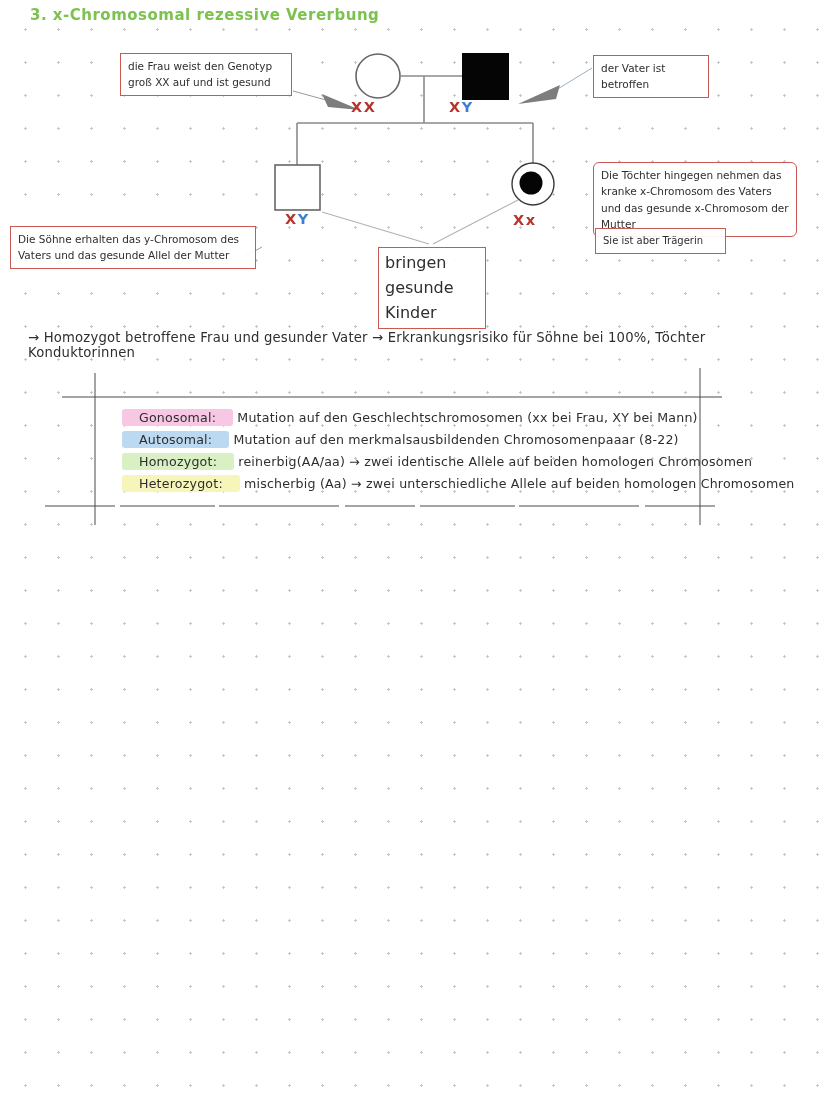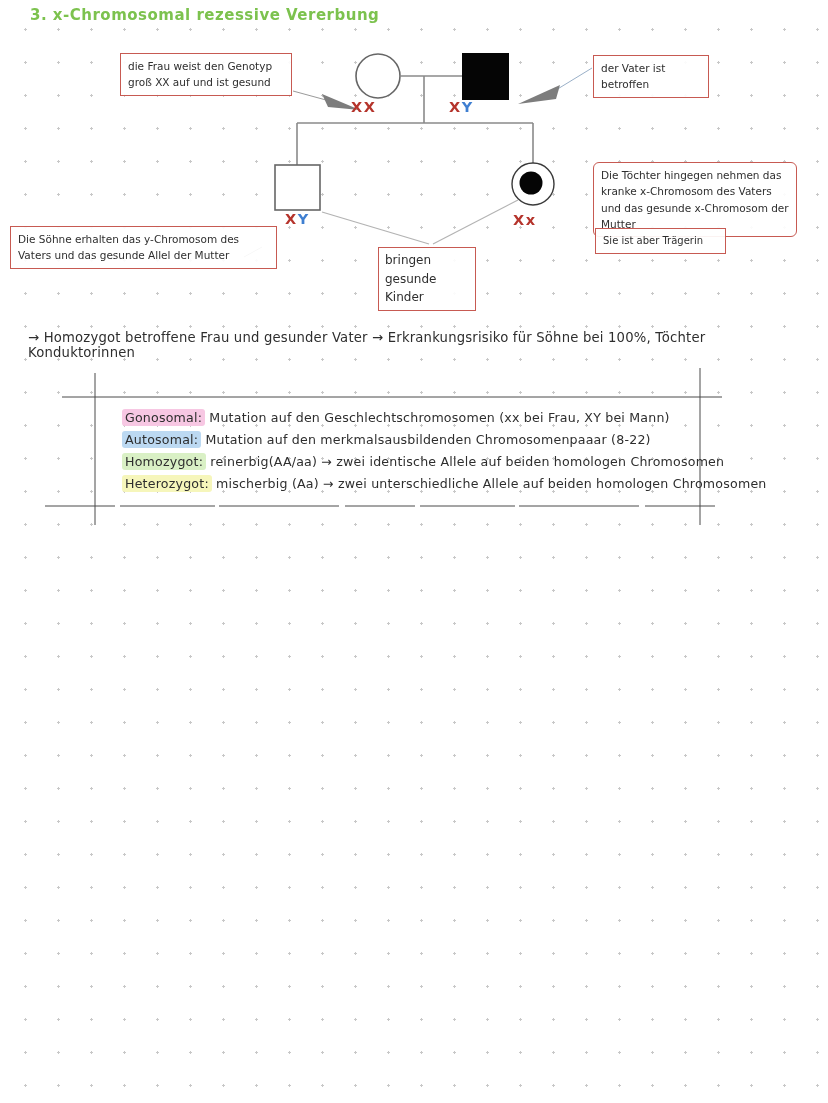--- a/index.html
+++ b/index.html
@@ -40,21 +40,21 @@
   .summary{
     position:absolute;left:28px;top:330px;width:780px;
     font-size:13.2px;letter-spacing:.2px;
     color:#2e2e2e;
   }
   .def-row{
     position:absolute;left:122px;height:20px;
     font-size:12.6px;letter-spacing:.2px;white-space:nowrap;
     color:#2e2e2e;
   }
-  .def-term{padding:1px 3px;border-radius:3px;}
+  .def-term{padding:1px 17px;border-radius:3px;}
 </style>
 </head>
 <body>
 
 <div class="page">
 
   <div class="title">3. x-Chromosomal rezessive Vererbung</div>
 
   <svg class="strokes" width="828" height="560" viewBox="0 0 828 560">
 
@@ -96,23 +96,23 @@
   </svg>
 
   <div class="note-box" style="left:120px;top:53px;width:172px;">die Frau weist den Genotyp groß XX auf  und ist gesund</div>
 
   <div class="note-box" style="left:593px;top:55px;width:116px;">der Vater ist betroffen</div>
 
   <div class="note-box" style="left:593px;top:162px;width:204px;border-radius:6px;">Die Töchter hingegen nehmen das kranke x-Chromosom des Vaters und das gesunde x-Chromosom der Mutter</div>
 
   <div class="note-box" style="left:595px;top:228px;width:131px;font-size:10px;">Sie ist aber Trägerin</div>
 
-  <div class="note-box" style="left:10px;top:226px;width:267px;">Die Söhne erhalten das y-Chromosom des Vaters und das gesunde Allel der Mutter</div>
+  <div class="note-box" style="left:10px;top:226px;width:246px;">Die Söhne erhalten das y-Chromosom des Vaters und das gesunde Allel der Mutter</div>
 
-  <div class="note-box" style="left:378px;top:247px;width:98px;font-size:12px;padding:3px 6px;">bringen gesunde Kinder</div>
+  <div class="note-box" style="left:378px;top:247px;width:108px;font-size:16px;padding:3px 6px;">bringen gesunde Kinder</div>
 
   <div class="genotype g-red" style="left:351px;top:99px;">
     <span>XX</span>
   </div>
   <div class="genotype" style="left:449px;top:99px;">
     <span class="g-red">X</span><span class="g-blue">Y</span>
   </div>
   <div class="genotype" style="left:285px;top:211px;">
     <span class="g-red">X</span><span class="g-blue">Y</span>
   </div>

